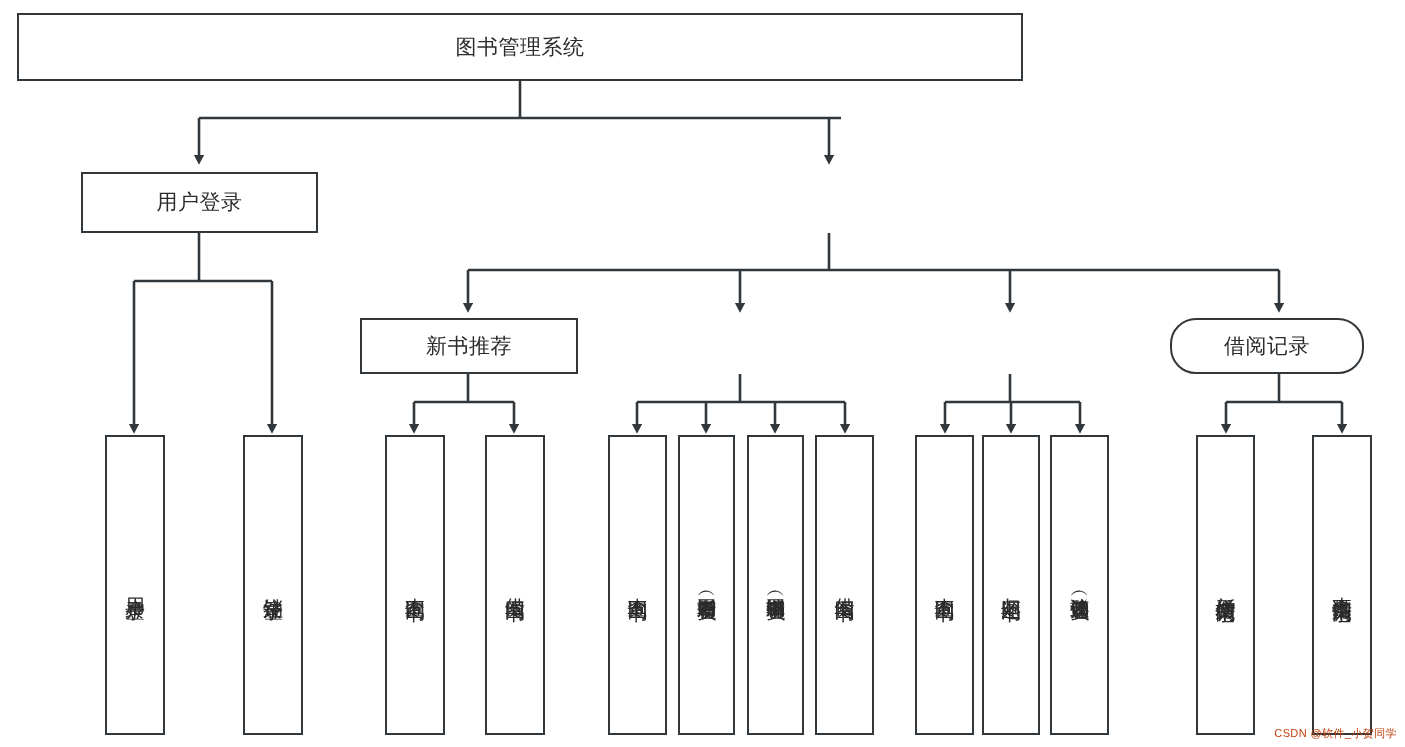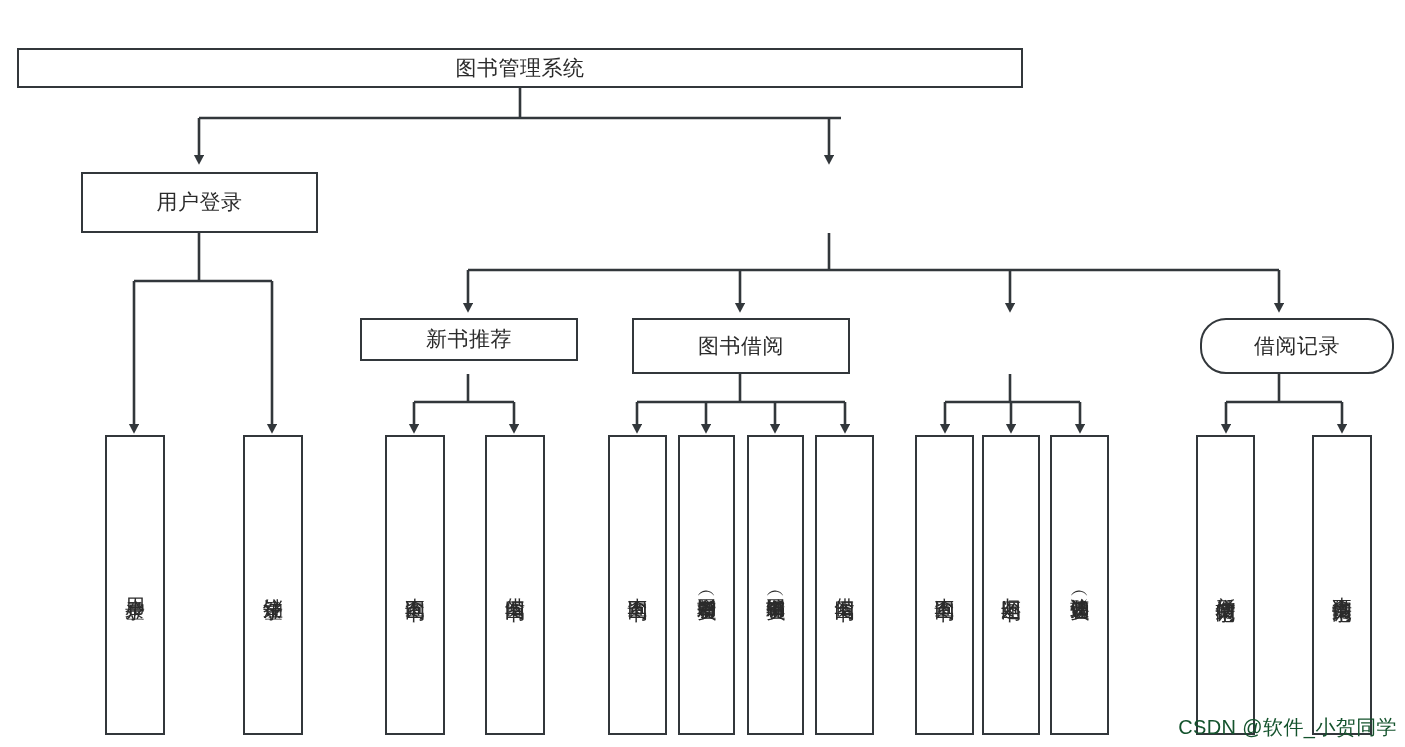--- a/index.html
+++ b/index.html
@@ -60,22 +60,22 @@
   }
   .node.vertical.tight .node-label {
     font-size: 19px;
     line-height: 1.3;
     letter-spacing: 0.5px;
   }
   #watermark {
     position: absolute;
     right: 8px;
     bottom: 6px;
-    color: #14532d;
-    font-size: 20px;
+    color: #c2410c;
+    font-size: 11px;
     letter-spacing: 0.4px;
     user-select: none;
     white-space: nowrap;
   }
 </style>
 </head>
 <body>
 
 <div id="diagram-root">
 
@@ -122,35 +122,32 @@
       <path d="M1011,402 L1011,425" marker-end="url(#arrow)"></path>
       <path d="M1080,402 L1080,425" marker-end="url(#arrow)"></path>
 
       <path d="M1279,374 L1279,402"></path>
       <path d="M1226,402 L1342,402"></path>
       <path d="M1226,402 L1226,425" marker-end="url(#arrow)"></path>
       <path d="M1342,402 L1342,425" marker-end="url(#arrow)"></path>
     </g>
   </svg>
 
-  <div class="node" style="left:17px; top:13px; width:1006px; height:40px;margin-top:35px;">
+  <div class="node" style="left:17px; top:13px; width:1006px; height:68px;">
     <span class="node-label">图书管理系统</span>
   </div>
 
   <div class="node" style="left:81px; top:172px; width:237px; height:61px;">
     <span class="node-label">用户登录</span>
   </div>
 
-  <div class="node" style="left:360px; top:318px; width:218px; height:43px;">
+  <div class="node" style="left:360px; top:318px; width:218px; height:56px;">
     <span class="node-label">新书推荐</span>
   </div>
-  <div class="node" style="left:632px; top:318px; width:218px; height:56px;">
-    <span class="node-label">图书借阅</span>
-  </div>
-  <div class="node" style="left:1200px; top:318px; width:194px; height:56px;border-radius:26px;">
+  <div class="node" style="left:1170px; top:318px; width:194px; height:56px;border-radius:26px;">
     <span class="node-label">借阅记录</span>
   </div>
 
   <div class="node vertical" style="left:105px; top:435px; width:60px; height:300px;">
     <span class="node-label">用户登录</span>
   </div>
   <div class="node vertical" style="left:243px; top:435px; width:60px; height:300px;">
     <span class="node-label">注销登录</span>
   </div>
 

